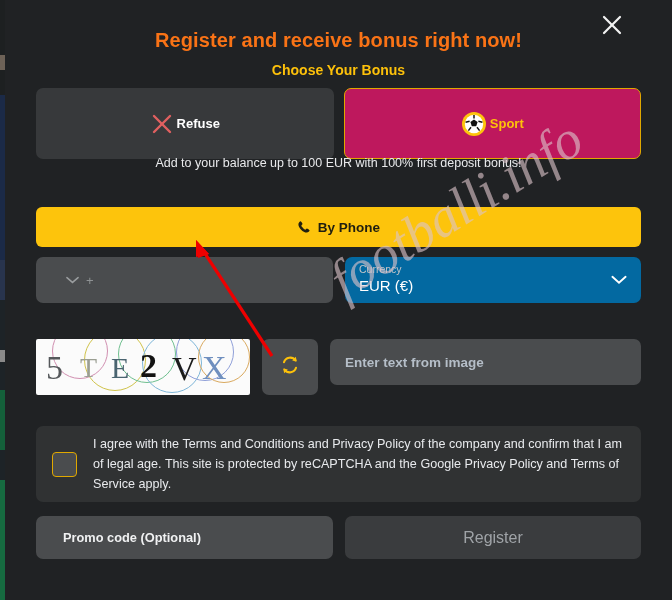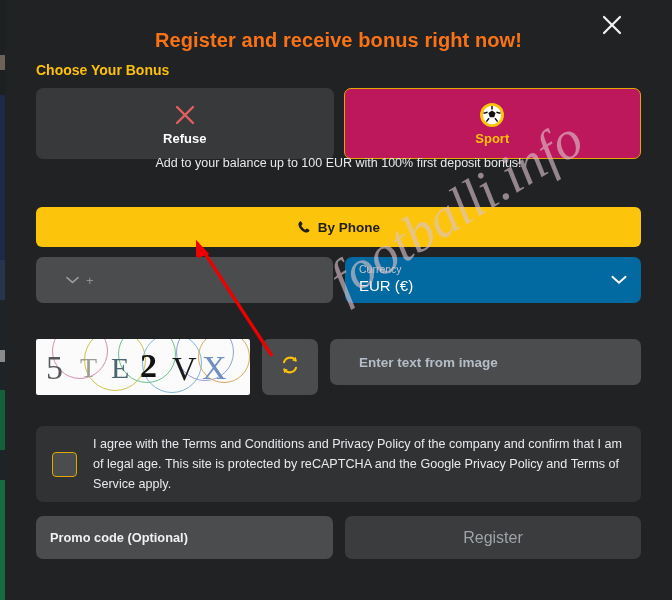--- a/index.html
+++ b/index.html
@@ -49,37 +49,37 @@
 
   .title {
     position: absolute; left: 0; top: 29px; width: 605px;
     text-align: center;
     color: #f97316;
     font-size: 20px; font-weight: bold;
     letter-spacing: .1px;
   }
   .subtitle {
     position: absolute; left: 0; top: 62px; width: 605px;
-    text-align: left;
+    text-align: center;
     color: #fdc10a;
     font-size: 14px; font-weight: bold;
   }
 
   
   .cards {
     position: absolute; left: 0; top: 88px;
     width: 605px; height: 71px;
     display: flex; gap: 10px;
   }
   .card {
     flex: 1;
     background: #37393b;
     border: 1px solid transparent;
     border-radius: 7px;
-    display: flex; flex-direction: column;
+    display: flex; 
     align-items: center; justify-content: center;
     gap: 3px;
     cursor: pointer;
     box-sizing: border-box;
   }
   .card.selected { border-color: #e0a800; background: #be185d; }
   .card .c-label { font-size: 13px; font-weight: bold; color: #ffffff; }
   .card.selected .c-label { color: #fdc10a; }
   .card .c-icon { height: 26px; display: flex; align-items: center; }
 
@@ -153,21 +153,21 @@
   }
   .refresh-btn {
     width: 56px; height: 56px;
     background: #4a4c4e; border-radius: 7px;
     display: flex; align-items: center; justify-content: center;
     color: #fdc10a; cursor: pointer;
   }
   .captcha-input {
     flex: 1; height: 46px;
     background: #4a4c4e; border-radius: 7px;
-    display: flex; align-items: center; padding-left: 29px;
+    display: flex; align-items: center; padding-left: 15px;
     box-sizing: border-box; cursor: text;
     color: #b5bec8; font-size: 13.5px; font-weight: bold;
   }
 
   
   .terms {
     position: absolute; left: 0; top: 426px;
     width: 605px; height: 76px;
     background: #303233; border-radius: 7px;
     display: flex; align-items: center; padding: 0 16px;
@@ -184,21 +184,21 @@
 
   
   .row-bottom {
     position: absolute; left: 0; top: 516px;
     width: 605px; height: 43px;
     display: flex; gap: 12px;
   }
   .promo-input {
     width: 297px; height: 43px;
     background: #4a4c4e; border-radius: 7px;
-    display: flex; align-items: center; padding-left: 14px;
+    display: flex; align-items: center; padding-left: 27px;
     box-sizing: border-box; cursor: text;
     color: #f0f1f2; font-size: 12.8px; font-weight: bold;
   }
   .register-btn {
     flex: 1; height: 43px;
     background: #3a3c3e; border-radius: 7px;
     display: flex; align-items: center; justify-content: center;
     color: #9fa3a7; font-size: 16px; cursor: pointer;
   }
 

